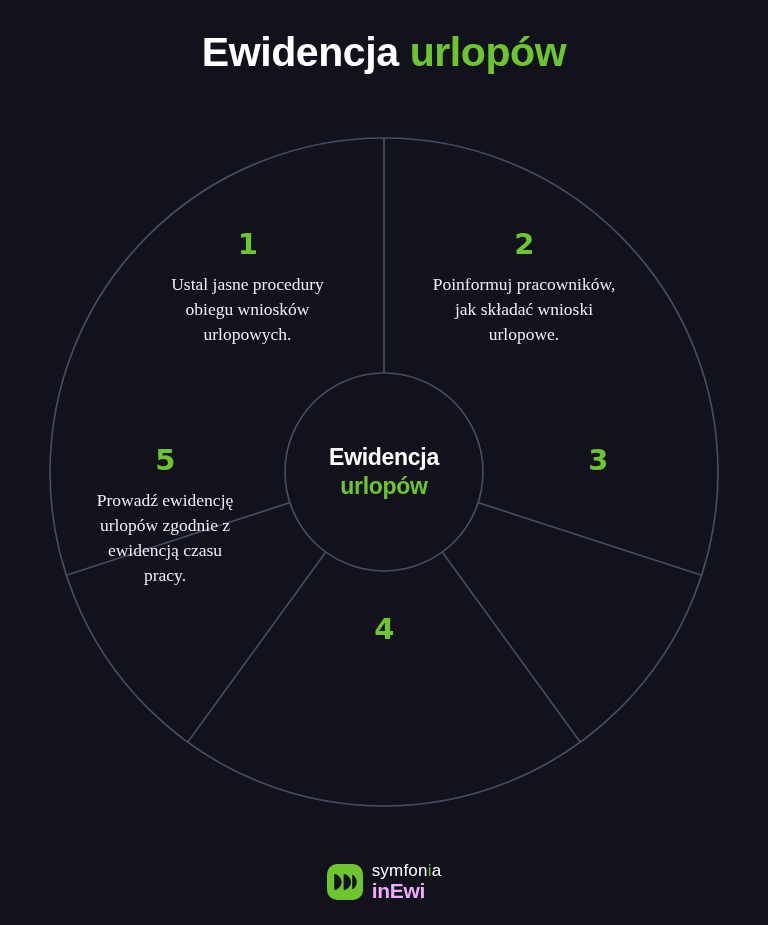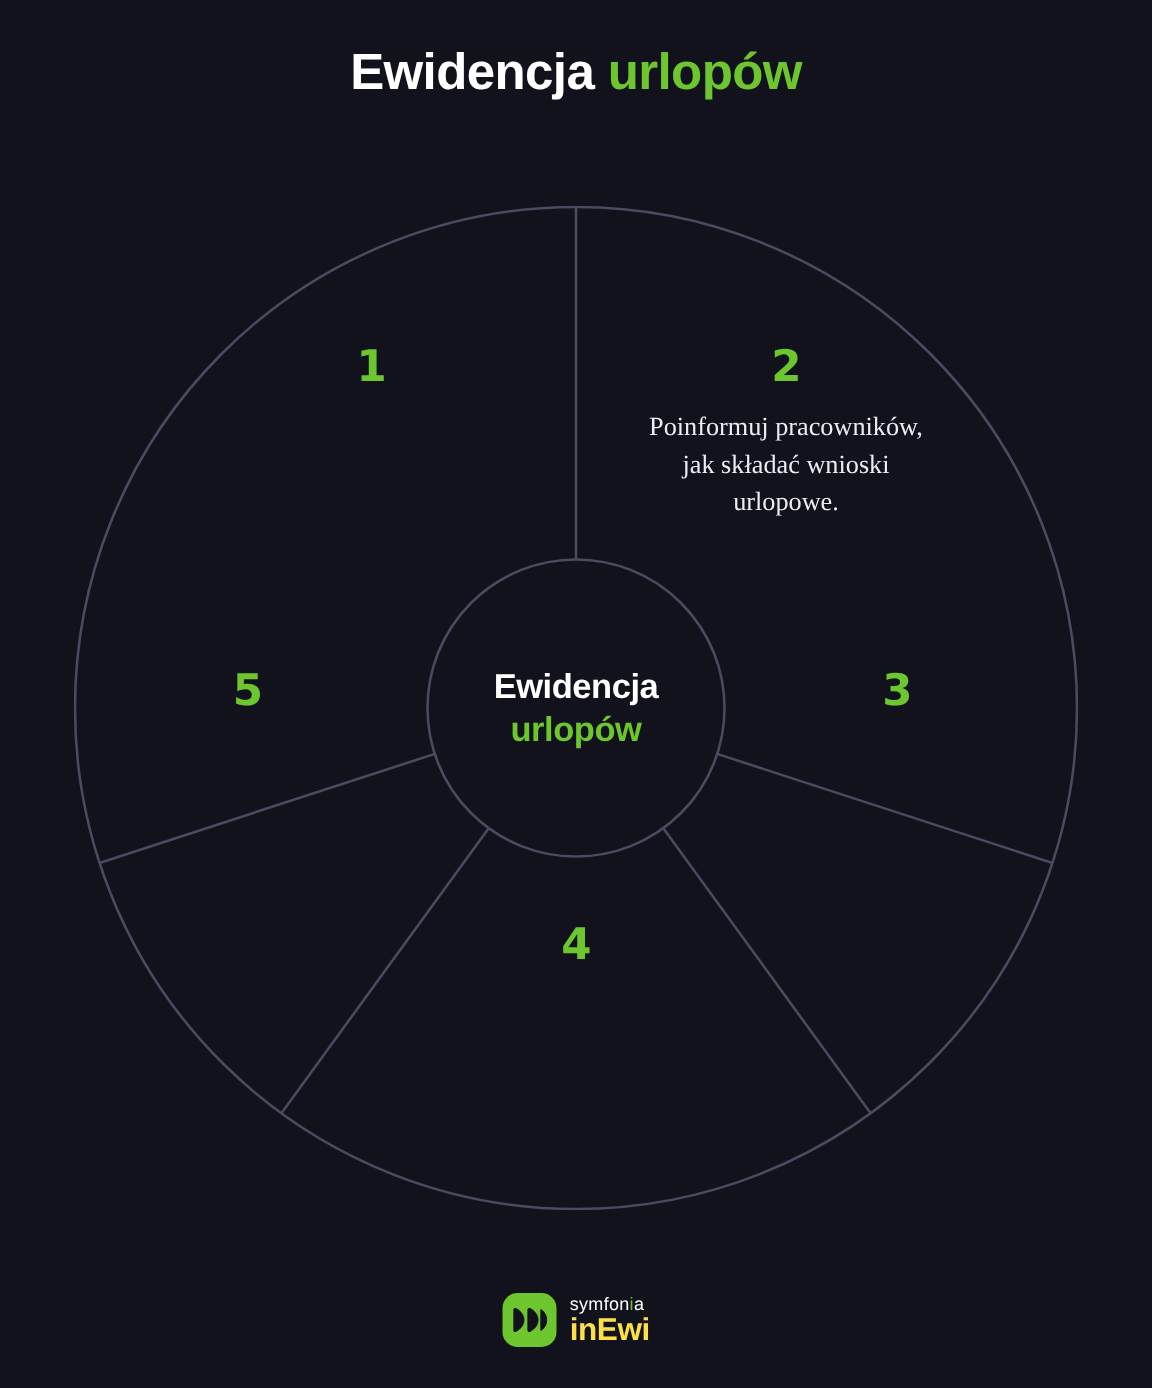--- a/index.html
+++ b/index.html
@@ -15,21 +15,21 @@
     position: relative;
   }
 
   
   .title {
     position: absolute;
     top: 28px;
     left: 0;
     width: 768px;
     text-align: center;
-    font-size: 34px;
+    font-size: 41px;
     font-weight: bold;
     letter-spacing: -0.4px;
     line-height: 1.2;
     white-space: nowrap;
   }
   .title .w { color: #ffffff; }
   .title .g { color: #6ec62e; }
 
   
   .wheel {
@@ -119,28 +119,28 @@
     justify-content: center;
     flex: none;
   }
   .logo-words {
     display: flex;
     flex-direction: column;
     line-height: 1;
   }
   .logo-words .symfonia {
     color: #ffffff;
-    font-size: 12px;
+    font-size: 17px;
     font-weight: normal;
     letter-spacing: 0.2px;
     margin-bottom: 1px;
   }
   .logo-words .symfonia .dot { color: #6ec62e; }
   .logo-words .inewi {
-    color: #fde047;
+    color: #f0abfc;
     font-size: 21px;
     font-weight: bold;
     letter-spacing: -0.3px;
   }
 </style>
 </head>
 <body>
 
 <div class="title">
   <span class="w">Ewidencja</span>
@@ -157,39 +157,46 @@
     <line x1="335" y1="236" x2="335" y2="1" stroke="#4a4a61" stroke-width="1.7"></line>
     <line x1="429.1" y1="365.6" x2="652.7" y2="438.3" stroke="#4a4a61" stroke-width="1.7"></line>
     <line x1="393.2" y1="415.1" x2="531.4" y2="605.2" stroke="#4a4a61" stroke-width="1.7"></line>
     <line x1="276.8" y1="415.1" x2="138.6" y2="605.2" stroke="#4a4a61" stroke-width="1.7"></line>
     <line x1="240.9" y1="365.6" x2="17.3" y2="438.3" stroke="#4a4a61" stroke-width="1.7"></line>
   </svg>
 </div>
 
 <div class="seg" id="seg-1">
   <div class="num">1</div>
+  <div class="body">Ustal jasne procedury
+obiegu wniosków
+urlopowych.</div>
 </div>
 
 <div class="seg" id="seg-2">
   <div class="num">2</div>
   <div class="body">Poinformuj pracowników,
 jak składać wnioski
 urlopowe.</div>
 </div>
 
 <div class="seg" id="seg-3">
   <div class="num">3</div>
 </div>
 
 <div class="seg" id="seg-4">
   <div class="num">4</div>
 </div>
 
 <div class="seg" id="seg-5">
   <div class="num">5</div>
+  <div class="body">Prowadź ewidencję
+urlopów zgodnie z
+ewidencją czasu
+pracy.</div>
 </div>
 
 <div class="hub">
   <div class="l1">Ewidencja</div>
   <div class="l2">urlopów</div>
 </div>
 
 <div class="footer">
   <span class="logo-mark">
     <svg width="24" height="18" viewBox="0 0 24 18" xmlns="http://www.w3.org/2000/svg">

